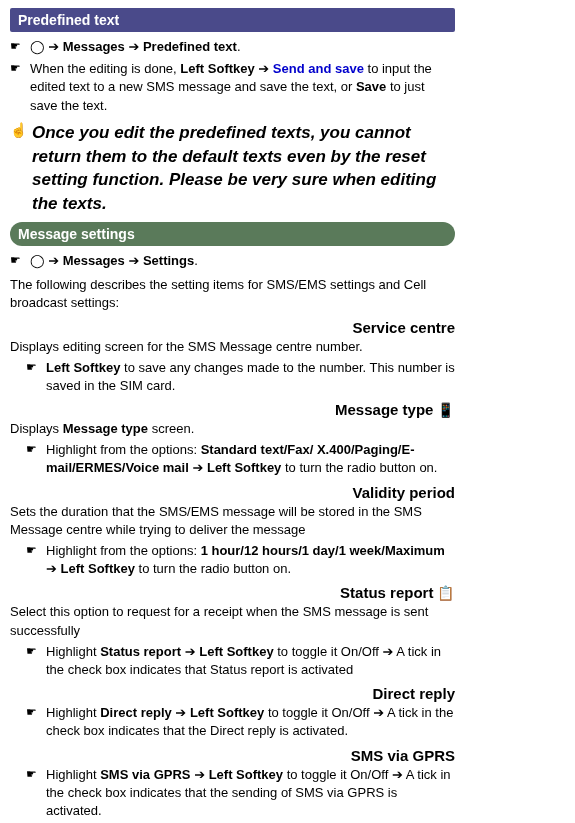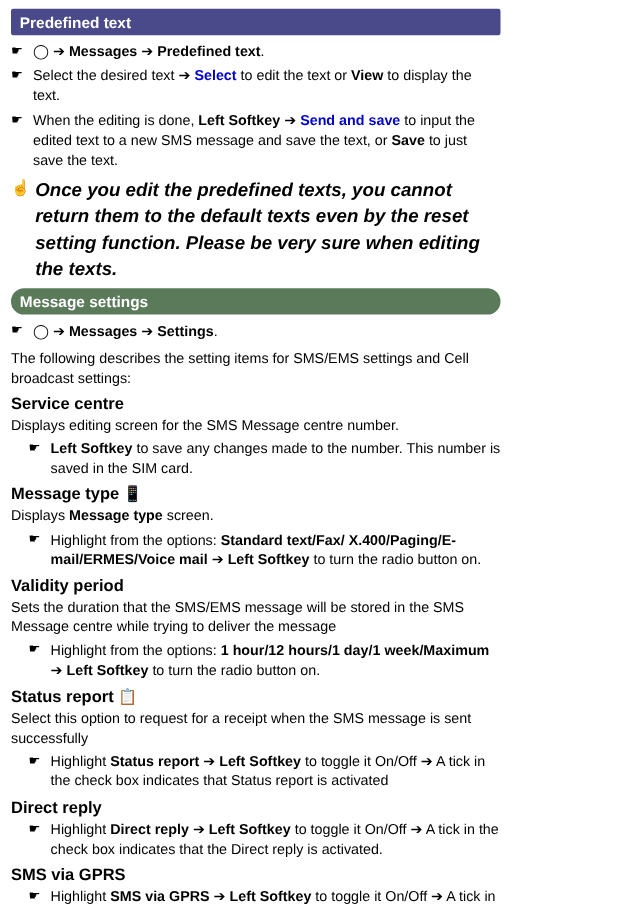--- a/index.html
+++ b/index.html
@@ -100,20 +100,21 @@
 
     .content-section {
       margin-bottom: 6px;
     }
 
     .subsection-title {
       font-size: 15px;
       font-weight: bold;
       margin-bottom: 2px;
       margin-top: 6px;
+      text-align: right;
     }
 
     .subsection-title .icon {
       font-size: 14px;
     }
 
     .body-text {
       line-height: 1.4;
       margin-bottom: 3px;
     }
@@ -146,23 +147,20 @@
 
 <div class="page-container">
 
   <div class="section-header">Predefined text</div>
 
   <ul class="bullet-list">
     <li>
       <span>◯ ➔ <b>Messages</b> ➔ <b>Predefined text</b>.</span>
     </li>
     <li>
-      <span>Select the desired text ➔ <span class="bold-blue"><b>Select</b></span> to edit the text or <b>View</b> to display the text.</span>
-    </li>
-    <li>
       <span>When the editing is done, <b>Left Softkey</b> ➔ <b class="bold-blue">Send and save</b> to input the edited text to a new SMS message and save the text, or <b>Save</b> to just save the text.</span>
     </li>
   </ul>
 
   <div class="note-block">
     <span>Once you edit the predefined texts, you cannot return them to the default texts even by the reset setting function. Please be very sure when editing the texts.</span>
   </div>
 
   <div class="section-subheader">Message settings</div>
 

